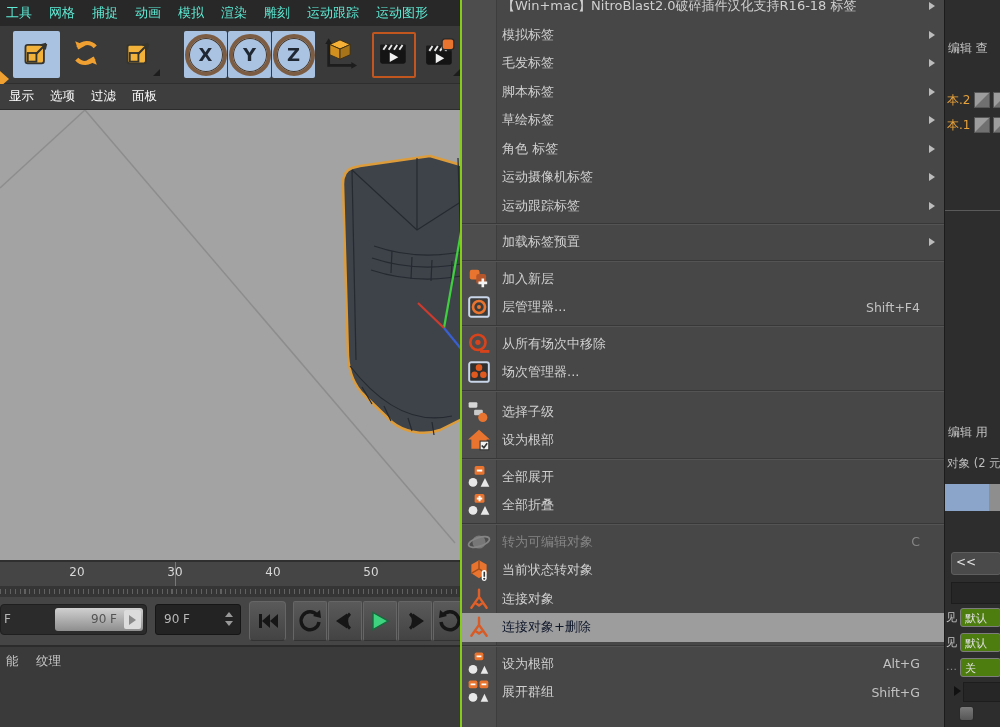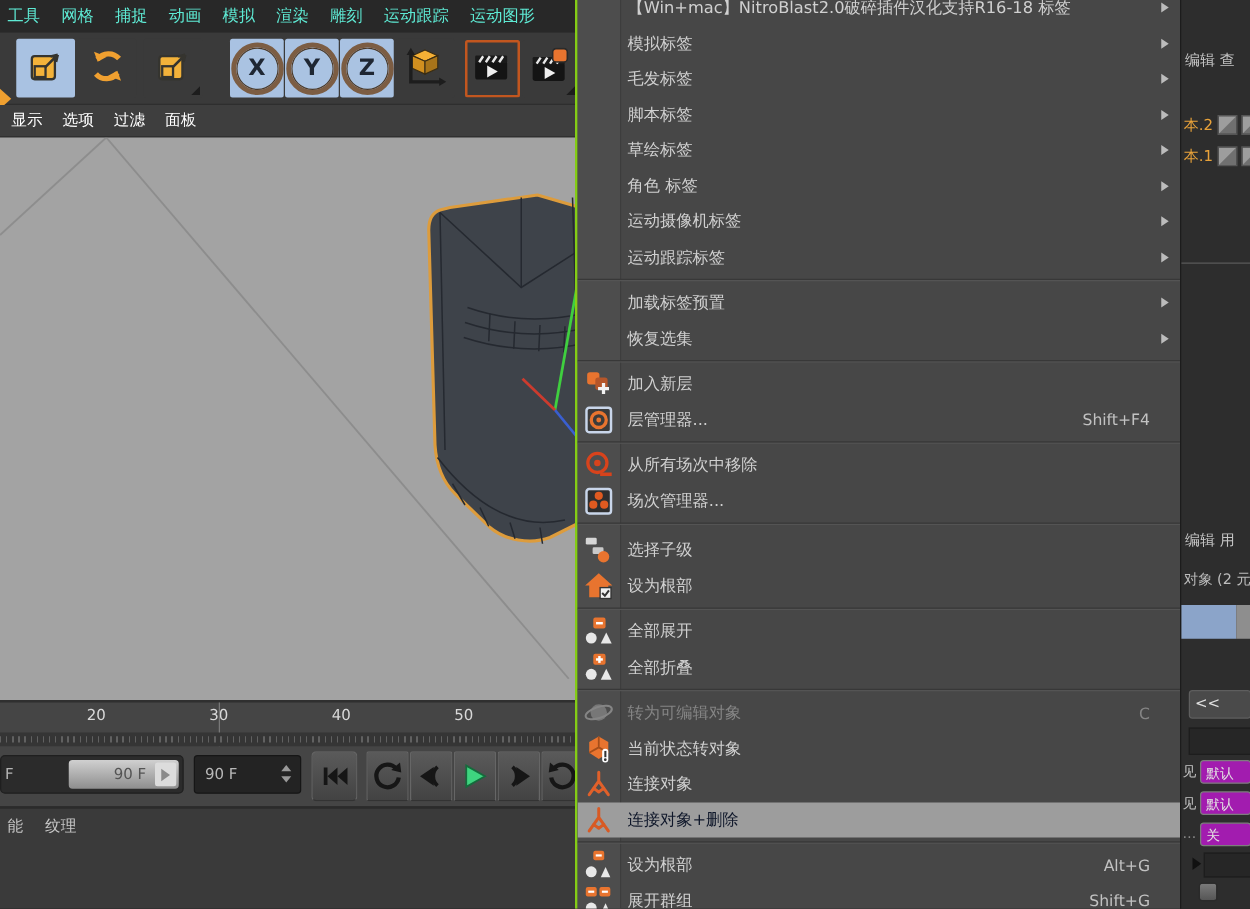--- a/index.html
+++ b/index.html
@@ -72,21 +72,21 @@
   #bottom-panel{left:0;top:645px;width:944px;height:82px;background:#3a3a3a;border-top:2px solid #2b2b2b;box-sizing:border-box;}
   #bottom-panel .mb-item{color:#c6c6c6;font-size:12.5px;position:absolute;top:6px;}
 
   
   #right-panel{left:944px;top:0;width:56px;height:727px;background:#2d2d2d;border-left:1px solid #1c1c1c;
      box-sizing:border-box;z-index:5;overflow:hidden;}
   .rp-text{position:absolute;color:#c4c4c4;font-size:12px;white-space:nowrap;}
   .rp-orange{color:#e8a23a;font-size:12px;position:absolute;white-space:nowrap;}
   .checker{position:absolute;width:14px;height:14px;border:1px solid #565656;
      background:linear-gradient(135deg,#9d9d9d 48%,#707070 52%);}
-  .rp-btn{position:absolute;background:#a21caf;border:1px solid #7d7d7d;border-radius:3px;
+  .rp-btn{position:absolute;background:#4d7c0f;border:1px solid #7d7d7d;border-radius:3px;
      color:#e2e2e2;font-size:11px;overflow:hidden;white-space:nowrap;padding:2px 4px;box-sizing:border-box;}
   .rp-field{position:absolute;background:#262626;border:1px solid #1d1d1d;}
 
   
   #context-menu{left:460px;top:0;width:484px;height:727px;background:#474747;
      border-left:2px solid #84cc16;box-sizing:border-box;z-index:10;overflow:hidden;}
   #menu-gutter{position:absolute;left:0;top:0;bottom:0;width:34px;background:#4d4d4d;border-right:1px solid #3d3d3d;}
   #menu-items{position:absolute;left:0;right:0;top:-8px;}
   .mi{height:28.5px;display:flex;align-items:center;position:relative;padding-left:40px;
       color:#d0d0d0;font-size:13px;box-sizing:border-box;}
@@ -389,24 +389,20 @@
       <span class="ml">运动跟踪标签</span>
         <i class="arr"></i>
     </div>
 
     <div class="msep"></div>
 
     <div class="mi">
       <span class="ml">加载标签预置</span>
         <i class="arr"></i>
     </div>
-    <div class="mi">
-      <span class="ml">恢复选集</span>
-        <i class="arr"></i>
-    </div>
 
     <div class="msep"></div>
 
     <div class="mi">
       <span class="mic">
           <svg viewBox="0 0 22 22">
             <rect x="2.5" y="2.5" width="9" height="9" rx="2" fill="#e8742f"></rect>
             <rect x="8.5" y="6.5" width="9" height="9" rx="2" fill="#b5562a"></rect>
             <path d="M10.5 14.5 h8 M14.5 10.5 v8" stroke="#f2f2f2" stroke-width="2.4"></path>
           </svg>

